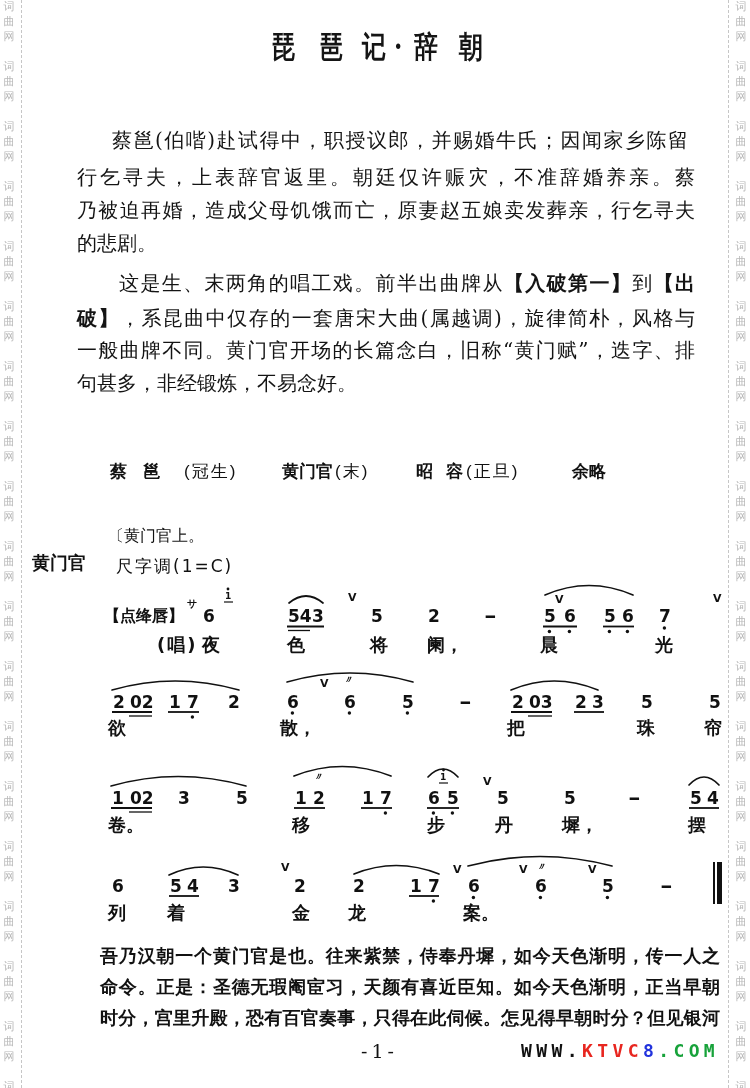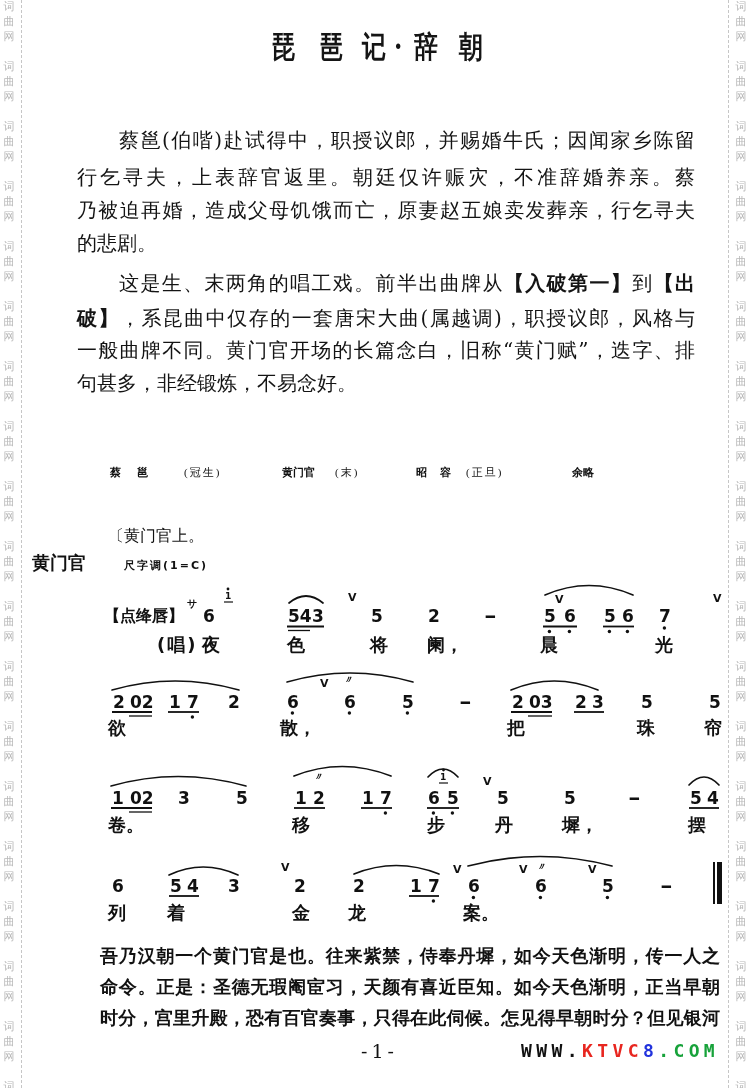--- a/index.html
+++ b/index.html
@@ -3,21 +3,21 @@
 <meta charset="utf-8">
 <style>
   html, body { margin:0; padding:0; }
   body { width:750px; height:1088px; position:relative; background:#ffffff; overflow:hidden; color:#111111; }
   .wm { position:absolute; width:12px; font-size:11px; line-height:15px; text-align:center; color:#b8b8b8; word-break:break-all; white-space:normal; font-family:"DejaVu Sans", sans-serif; }
   .vline { position:absolute; top:0; height:1088px; width:0; border-left:1px dashed #c6c6c6; }
   .tc { position:absolute; top:29px; font-family:"DejaVu Serif", serif; font-weight:bold; font-size:30px; line-height:36px; transform:scaleX(0.8); transform-origin:0 0; white-space:nowrap; color:#151515; }
   .pl { position:absolute; font-family:"DejaVu Serif", serif; font-size:20px; line-height:22px; text-align:justify; text-align-last:justify; color:#141414; }
   .pl.last { text-align:right; text-align-last:left; }
   .pl .b { font-weight:bold; font-family:"DejaVu Sans", sans-serif; }
-  .cast { position:absolute; top:462px; font-family:Liberation Serif, serif; font-size:11px; line-height:20px; white-space:nowrap; }
+  .cast { position:absolute; top:462px; font-family:Liberation Sans, sans-serif; font-size:17px; line-height:20px; white-space:nowrap; }
   .cast.nm { font-weight:bold; }
   .hd { position:absolute; font-family:"DejaVu Sans", sans-serif; white-space:nowrap; line-height:20px; }
   .n { position:absolute; font-family:"DejaVu Sans", sans-serif; font-weight:bold; font-size:17px; line-height:17px; white-space:nowrap; color:#111; }
   .n.dash { transform:scaleX(1.8); transform-origin:0 50%; }
   .ly { position:absolute; font-family:"DejaVu Sans", sans-serif; font-weight:bold; font-size:18px; line-height:20px; white-space:nowrap; color:#111; }
   .mk { position:absolute; font-family:"DejaVu Sans", sans-serif; font-weight:bold; font-size:11px; line-height:12px; white-space:nowrap; }
   .mk.mord { font-size:10px; font-style:italic; }
   .gr { position:absolute; font-family:"DejaVu Sans", sans-serif; font-weight:bold; font-size:9px; line-height:10px; }
   .dl { position:absolute; left:100px; width:620px; font-family:"DejaVu Sans", sans-serif; font-weight:bold; font-size:18px; line-height:22px; text-align:justify; text-align-last:justify; color:#111; }
   .pgnum { position:absolute; left:361px; top:1040px; font-family:"DejaVu Serif", serif; font-size:19px; line-height:22px; letter-spacing:4px; color:#111; }
@@ -73,46 +73,46 @@
 <div>
   <span class="tc" style="left:271px">琵</span>
   <span class="tc" style="left:319px">琶</span>
   <span class="tc" style="left:362px">记</span>
   <span class="tc" style="left:394px">·</span>
   <span class="tc" style="left:414px">辞</span>
   <span class="tc" style="left:459px">朝</span>
 </div>
 
 <div>
-  <div class="pl" style="left:119px;top:129px;width:576px"><span>蔡邕(伯喈)赴试得中，职授议郎，并赐婚牛氏；因闻家乡陈留</span></div>
+  <div class="pl" style="left:112px;top:129px;width:576px"><span>蔡邕(伯喈)赴试得中，职授议郎，并赐婚牛氏；因闻家乡陈留</span></div>
   <div class="pl" style="left:77px;top:166px;width:618px"><span>行乞寻夫，上表辞官返里。朝廷仅许赈灾，不准辞婚养亲。蔡</span></div>
   <div class="pl" style="left:77px;top:199px;width:618px"><span>乃被迫再婚，造成父母饥饿而亡，原妻赵五娘卖发葬亲，行乞寻夫</span></div>
   <div class="pl last" style="left:77px;top:232px;width:618px"><span>的悲剧。</span></div>
 </div>
 
 <div>
   <div class="pl" style="left:119px;top:272px;width:576px"><span>这是生、末两角的唱工戏。前半出曲牌从</span><span class="b">【入破第一】</span><span>到</span><span class="b">【出</span></div>
-  <div class="pl" style="left:77px;top:307px;width:618px"><span class="b">破】</span><span>，系昆曲中仅存的一套唐宋大曲(属越调)，职授议郎，风格与</span></div>
+  <div class="pl" style="left:77px;top:307px;width:618px"><span class="b">破】</span><span>，系昆曲中仅存的一套唐宋大曲(属越调)，旋律简朴，风格与</span></div>
   <div class="pl" style="left:77px;top:339px;width:618px"><span>一般曲牌不同。黄门官开场的长篇念白，旧称“黄门赋”，迭字、排</span></div>
   <div class="pl last" style="left:77px;top:372px;width:618px"><span>句甚多，非经锻炼，不易念好。</span></div>
 </div>
 
 <div>
   <span class="cast nm" style="left:110px;letter-spacing:16px">蔡邕</span>
   <span class="cast" style="left:184px;letter-spacing:2px">(冠生)</span>
   <span class="cast nm" style="left:282px">黄门官</span>
   <span class="cast" style="left:335px;letter-spacing:2px">(末)</span>
   <span class="cast nm" style="left:416px;letter-spacing:13px">昭容</span>
   <span class="cast" style="left:466px;letter-spacing:2px">(正旦)</span>
   <span class="cast nm" style="left:572px">余略</span>
 </div>
 
 <div class="hd" style="left:108px;top:526px;font-size:16px">〔黄门官上。</div>
 <div class="hd" style="left:32px;top:553px;font-size:18px;font-weight:bold">黄门官</div>
-<div class="hd" style="left:124px;top:556px;font-size:11px;font-weight:bold;letter-spacing:2px">尺字调(1=C)</div>
+<div class="hd" style="left:116px;top:556px;font-size:17px;font-weight:normal;letter-spacing:2px">尺字调(1=C)</div>
 
 <div>
   <div class="hd" style="left:104px;top:606px;font-size:16px;font-weight:bold">【点绛唇】</div>
   <div class="mk" style="left:187px;top:598px;font-size:10px">サ</div>
   <span class="n" style="left:203px;top:608px">6</span>
   <span class="gr" style="left:225px;top:591px">1</span>
   <span class="n" style="left:288px;top:608px">54</span>
   <span class="n" style="left:312px;top:608px">3</span>
   <span class="mk" style="left:348px;top:592px">V</span>
   <span class="n" style="left:371px;top:608px">5</span>

